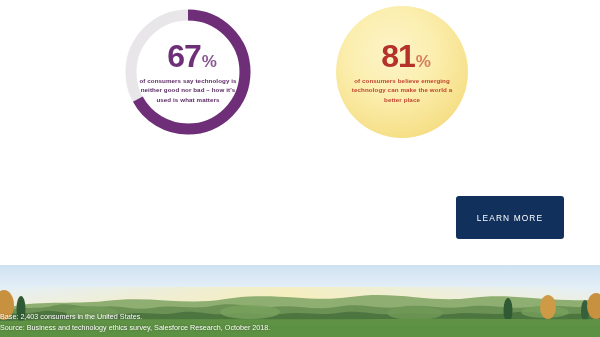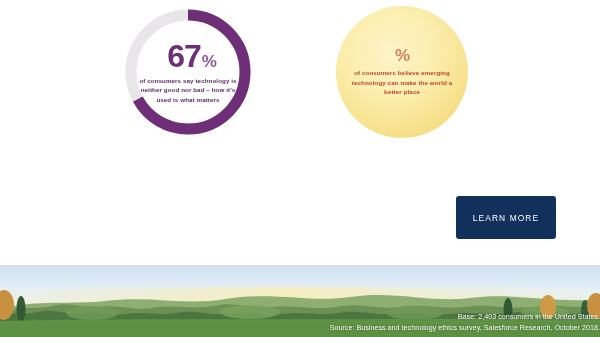--- a/index.html
+++ b/index.html
@@ -45,33 +45,33 @@
   .circle-txt .stat-caption{color:#c0452f;}
 
   
   .copy{
     position:absolute;left:31px;top:196px;width:345px;
     font-size:9.6px;line-height:1.72;color:#3d6fb4;
   }
 
   
   .cta{
-    position:absolute;left:456px;top:196px;width:100px;height:43px;
+    position:absolute;left:456px;top:196px;width:108px;height:43px;
     background:#11305c;border:none;border-radius:3px;
     color:#ffffff;font-size:8.4px;letter-spacing:1.1px;
     display:flex;align-items:center;justify-content:center;
     cursor:pointer;font-family:"Liberation Sans", sans-serif;
   }
 
   
   .landscape{position:absolute;left:0;bottom:0;width:600px;height:72px;overflow:hidden;}
   .land-svg{position:absolute;left:0;top:0;width:600px;height:72px;}
 
   .footnotes{
-    position:absolute;left:0;bottom:4px;width:600px;text-align:right;
+    position:absolute;left:0;bottom:4px;width:600px;text-align:left;
     color:#ffffff;font-size:7.2px;line-height:1.55;
     text-shadow:0 0 2px rgba(0,0,0,.35);
   }
 </style>
 </head>
 <body>
 
 <div class="stage">
 
   <div class="stats">
@@ -87,20 +87,21 @@
           <span class="pct-sym">%</span>
         </div>
         <div class="stat-caption">of consumers say technology is neither good nor bad – how it's used is what matters</div>
       </div>
     </div>
 
     <div class="stat stat-circle">
       <div class="circle-fill"></div>
       <div class="stat-inner circle-txt">
         <div class="pct-line">
+          <span class="pct-num">81</span>
           <span class="pct-sym">%</span>
         </div>
         <div class="stat-caption">of consumers believe emerging technology can make the world a better place</div>
       </div>
     </div>
 
   </div>
 
 
   <button class="cta">LEARN MORE</button>

